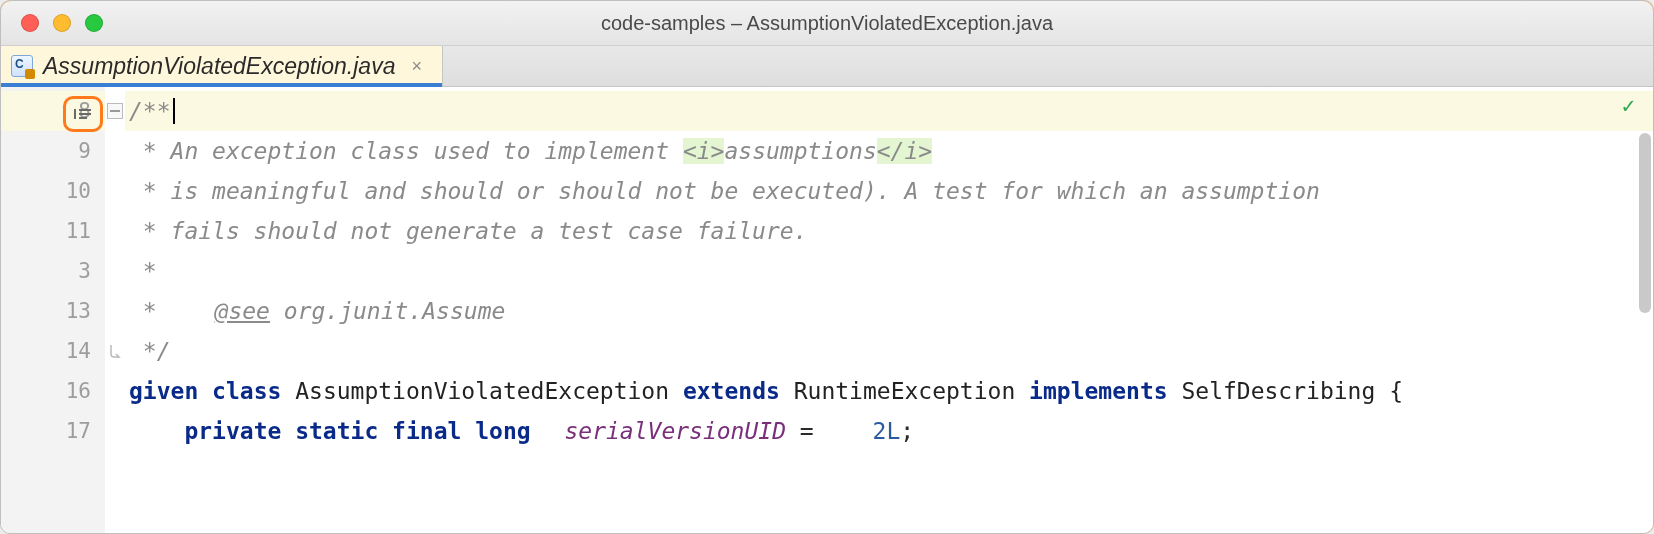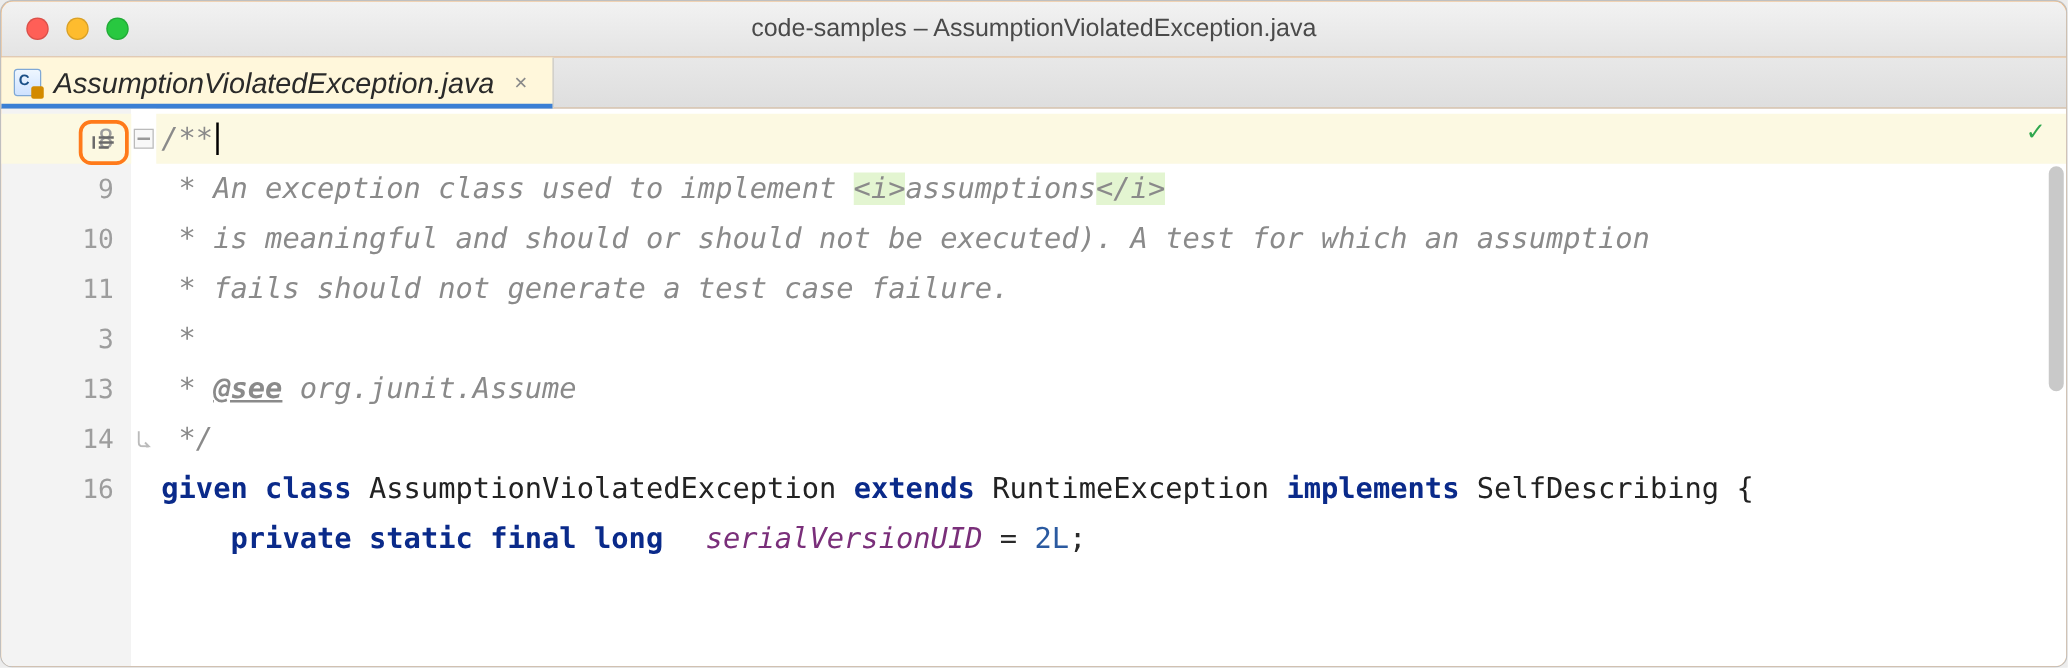--- a/index.html
+++ b/index.html
@@ -31,25 +31,25 @@
   .fcell{height:40px;display:flex;align-items:center;justify-content:center;}
   .fold-open{width:14px;height:14px;border:1px solid #bbb;background:#f8f8f8;position:relative;}
   .fold-open::before{content:"";position:absolute;left:2px;right:2px;top:6px;height:2px;background:#999;}
   .fold-close{width:14px;height:14px;}
   .fold-close svg{display:block;}
   .code{flex:1;position:relative;font-family:Menlo,Consolas,monospace;font-size:23px;color:#2a2a2a;padding-top:4px;}
   .cline{height:40px;display:flex;align-items:center;white-space:pre;padding-left:4px;}
   .cline.current{background:#fcf9e2;}
   .cmt{color:#8a8a8a;font-style:italic;}
   .cmt-tag{color:#8a8a8a;font-style:italic;background:#e3f5d1;}
-  .doc-tag{color:#8a8a8a;font-style:italic;font-weight:700;text-decoration:underline;}
+  .doc-tag{color:#8a8a8a;font-style:italic;font-weight:400;text-decoration:underline;margin-left:44px;}
   .kw{color:#0a2a8a;font-weight:600;}
   .type{color:#222;}
   .field{color:#7a2f7a;font-style:italic;margin-left:20px;}
-  .num{color:#2b5aa0;}
+  .num{color:#2b5aa0;margin-left:45px;}
   .caret{display:inline-block;width:2px;height:26px;background:#000;vertical-align:middle;margin-left:2px;}
   .status-check{position:absolute;right:18px;top:6px;color:#2fa74e;font-size:22px;font-weight:bold;}
   .scrollbar{position:absolute;right:2px;top:46px;width:12px;height:180px;background:#c9c9c9;border-radius:6px;}
 </style>
 </head>
 <body>
 
 <div class="window">
 
   <div class="titlebar">
@@ -88,20 +88,21 @@
             </svg>
         </span>
       </div>
       <div class="gline">9</div>
       <div class="gline">10</div>
       <div class="gline">11</div>
       <div class="gline">3</div>
       <div class="gline">13</div>
       <div class="gline">14</div>
       <div class="gline">16</div>
+      <div class="gline">17</div>
     </div>
 
     <div class="fold-strip">
       <div class="fcell">
           <span class="fold-open"></span>
         </div>
       <div class="fcell"></div>
         <div class="fcell"></div>
         <div class="fcell"></div>
         <div class="fcell"></div>

